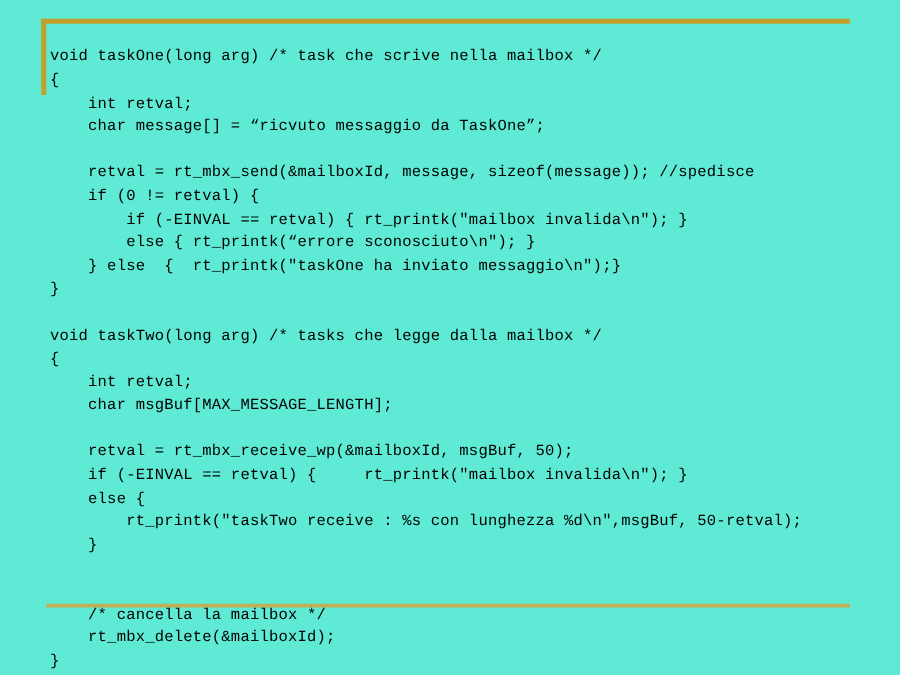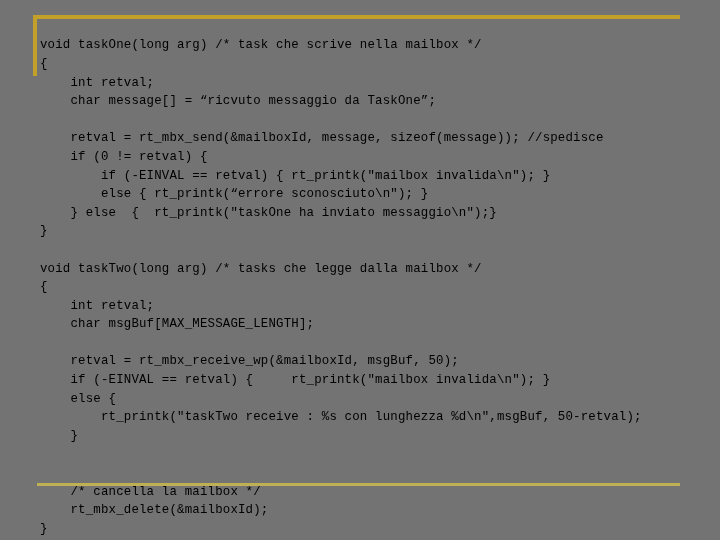--- a/index.html
+++ b/index.html
@@ -66,21 +66,21 @@
     height: 18.6px;
     white-space: pre;
   }
   #code .ln.blank {
     height: 18.6px;
   }
 </style>
 </head>
 <body>
 
-<div id="slide" style="background: #737373;">
+<div id="slide" style="background: #5eead4;">
 
   <div class="frame-top" style="background: rgb(194, 160, 42);"></div>
   <div class="frame-left" style="background: rgb(194, 160, 42);"></div>
   <div class="frame-bottom" style="background: rgb(191, 176, 85);"></div>
 
   <pre id="code" style="color: rgb(0, 0, 0);"><span class="ln">void taskOne(long arg) /* task che scrive nella mailbox */</span><span class="ln">{</span><span class="ln">    int retval;</span><span class="ln">    char message[] = “ricvuto messaggio da TaskOne”;</span><span class="ln blank">&nbsp;</span><span class="ln">    retval = rt_mbx_send(&amp;mailboxId, message, sizeof(message)); //spedisce</span><span class="ln">    if (0 != retval) {</span><span class="ln">        if (-EINVAL == retval) { rt_printk("mailbox invalida\n"); }</span><span class="ln">        else { rt_printk(“errore sconosciuto\n"); }</span><span class="ln">    } else  {  rt_printk("taskOne ha inviato messaggio\n");}</span><span class="ln">}</span><span class="ln blank">&nbsp;</span><span class="ln">void taskTwo(long arg) /* tasks che legge dalla mailbox */</span><span class="ln">{</span><span class="ln">    int retval;</span><span class="ln">    char msgBuf[MAX_MESSAGE_LENGTH];</span><span class="ln blank">&nbsp;</span><span class="ln">    retval = rt_mbx_receive_wp(&amp;mailboxId, msgBuf, 50);</span><span class="ln">    if (-EINVAL == retval) {     rt_printk("mailbox invalida\n"); }</span><span class="ln">    else {</span><span class="ln">        rt_printk("taskTwo receive : %s con lunghezza %d\n",msgBuf, 50-retval);</span><span class="ln">    }</span><span class="ln blank">&nbsp;</span><span class="ln blank">&nbsp;</span><span class="ln">    /* cancella la mailbox */</span><span class="ln">    rt_mbx_delete(&amp;mailboxId);</span><span class="ln">}</span></pre>
 
 </div>
 
 </body></html>

